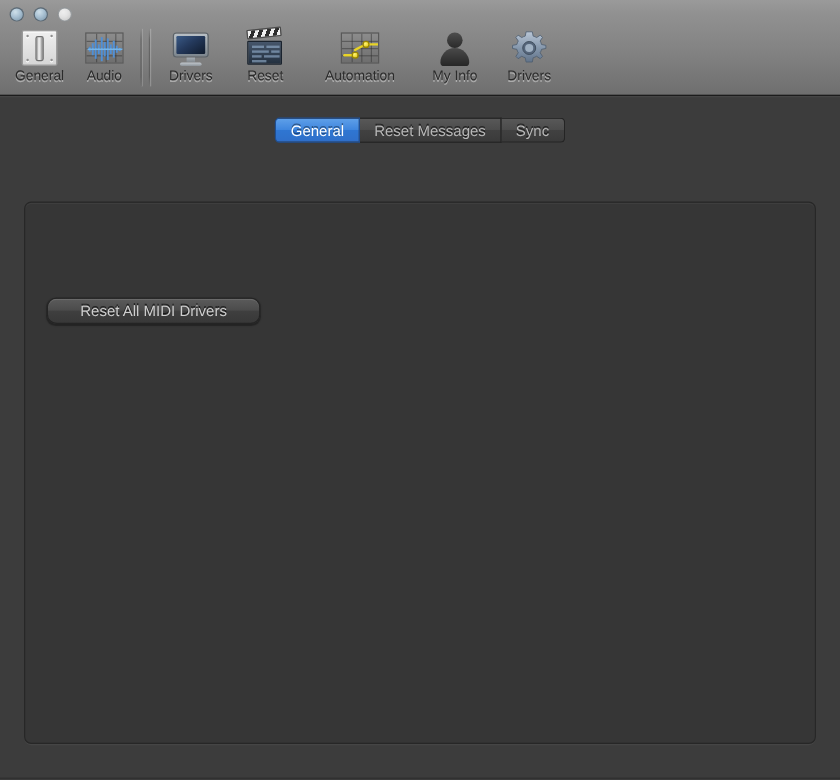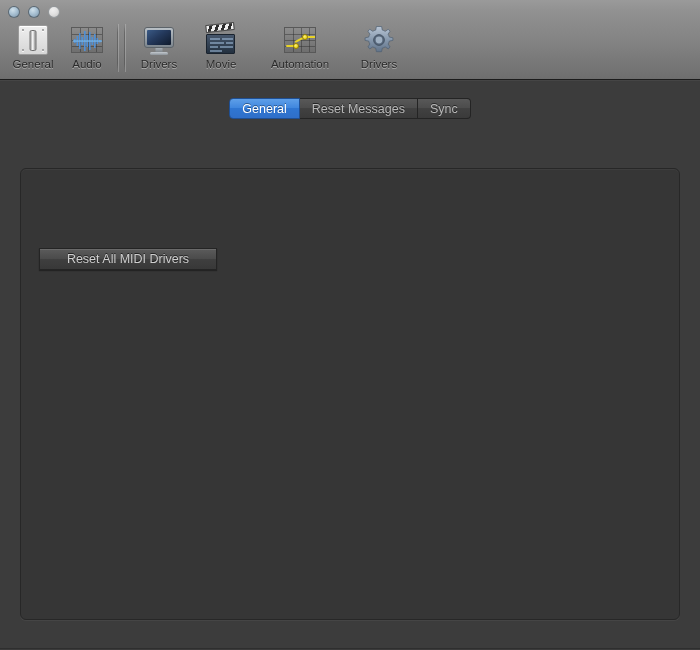--- a/index.html
+++ b/index.html
@@ -382,21 +382,21 @@
     top: 168px;
     height: 22px;
     padding: 0 16px;
     min-width: 178px;
     text-align: center;
     line-height: 21px;
     font-size: 12.5px;
     color: #cfcfcf;
     background: linear-gradient(to bottom, #5b5b5b 0%, #4b4b4b 48%, #3f3f3f 50%, #383838 100%);
     border: 1px solid #242424;
-    border-radius: 0;
+    border-radius: 8px;
     box-sizing: border-box;
     text-shadow: 0 -1px 0 rgba(0,0,0,0.6);
     box-shadow: inset 0 1px 0 rgba(255,255,255,0.10), 0 1px 1px rgba(0,0,0,0.35);
     z-index: 4;
     user-select: none;
   }
 
   .bottom-strip {
     position: absolute;
     left: 0; bottom: 0;
@@ -490,21 +490,21 @@
               <i style="left:3px;  top:3px;  width:10px"></i>
               <i style="left:15px; top:3px;  width:11px"></i>
               <i style="left:3px;  top:7px;  width:14px"></i>
               <i style="left:19px; top:7px;  width:7px"></i>
               <i style="left:3px;  top:11px; width:8px"></i>
               <i style="left:13px; top:11px; width:13px"></i>
               <i style="left:3px;  top:15px; width:12px"></i>
             </div>
           </div>
         </div>
-        <div class="tb-label">Movie</div>
+        <div class="tb-label">Reset</div>
       </div>
 
       <div class="tb-item wide">
         <div class="tb-icon">
           <div class="ic-automation">
             <span class="gl gh" style="top:6px"></span>
             <span class="gl gh" style="top:12px"></span>
             <span class="gl gh" style="top:18px"></span>
             <span class="gl gv" style="left:8px"></span>
             <span class="gl gv" style="left:16px"></span>
@@ -513,20 +513,29 @@
             <span class="seg" style="left:10px; top:13px; width:9px; transform:rotate(-27deg); transform-origin:left center"></span>
             <span class="seg" style="left:19px; top:8px;  width:12px"></span>
             <span class="dot" style="left:8px;  top:15px"></span>
             <span class="dot" style="left:17px; top:6px"></span>
           </div>
         </div>
         <div class="tb-label">Automation</div>
       </div>
 
 
+      <div class="tb-item med">
+        <div class="tb-icon">
+          <div class="ic-myinfo">
+            <div class="head"></div>
+            <div class="torso"></div>
+          </div>
+        </div>
+        <div class="tb-label">My Info</div>
+      </div>
 
       <div class="tb-item med">
         <div class="tb-icon">
           <svg class="ic-gear" viewBox="0 0 32 32">
             <defs>
               <linearGradient id="gearGrad" x1="0" y1="0" x2="0" y2="1">
                 <stop offset="0%" stop-color="#b9c6d6"></stop>
                 <stop offset="55%" stop-color="#8496ab"></stop>
                 <stop offset="100%" stop-color="#62748a"></stop>
               </linearGradient>

